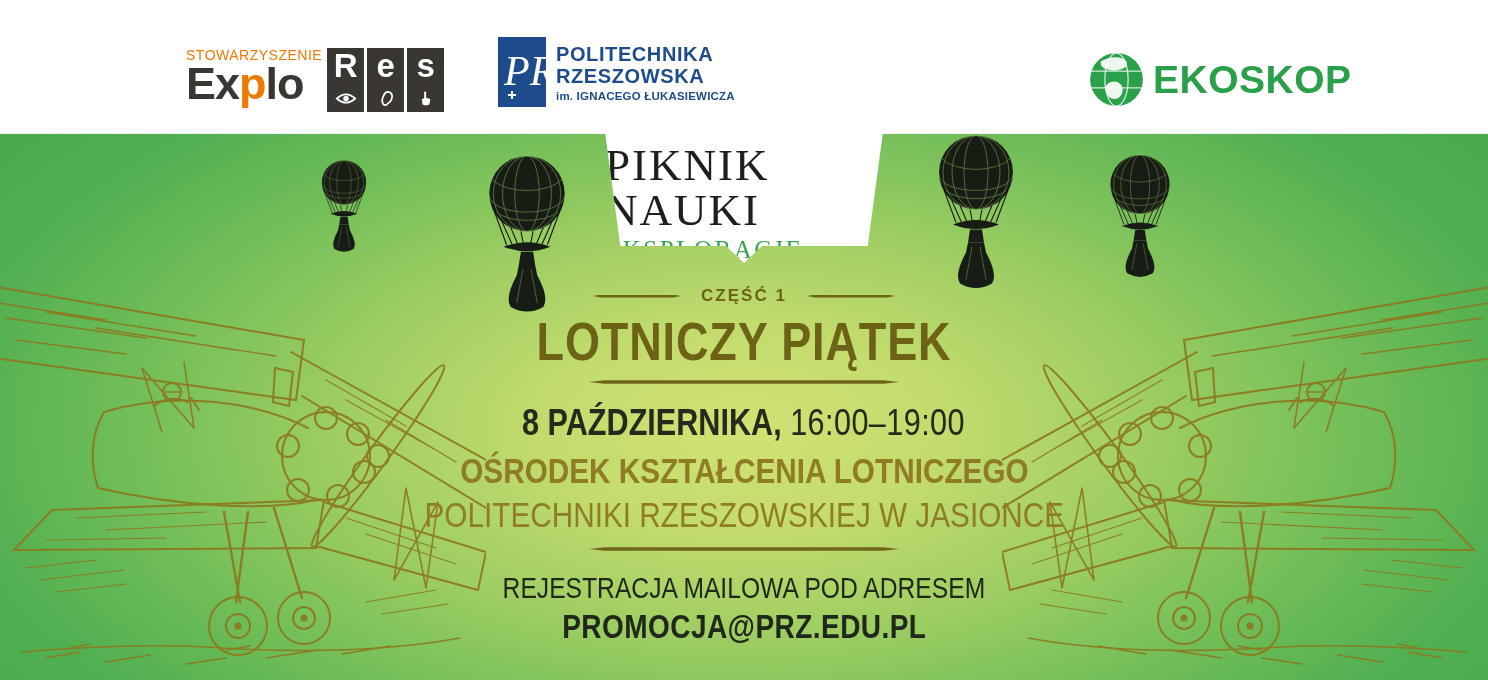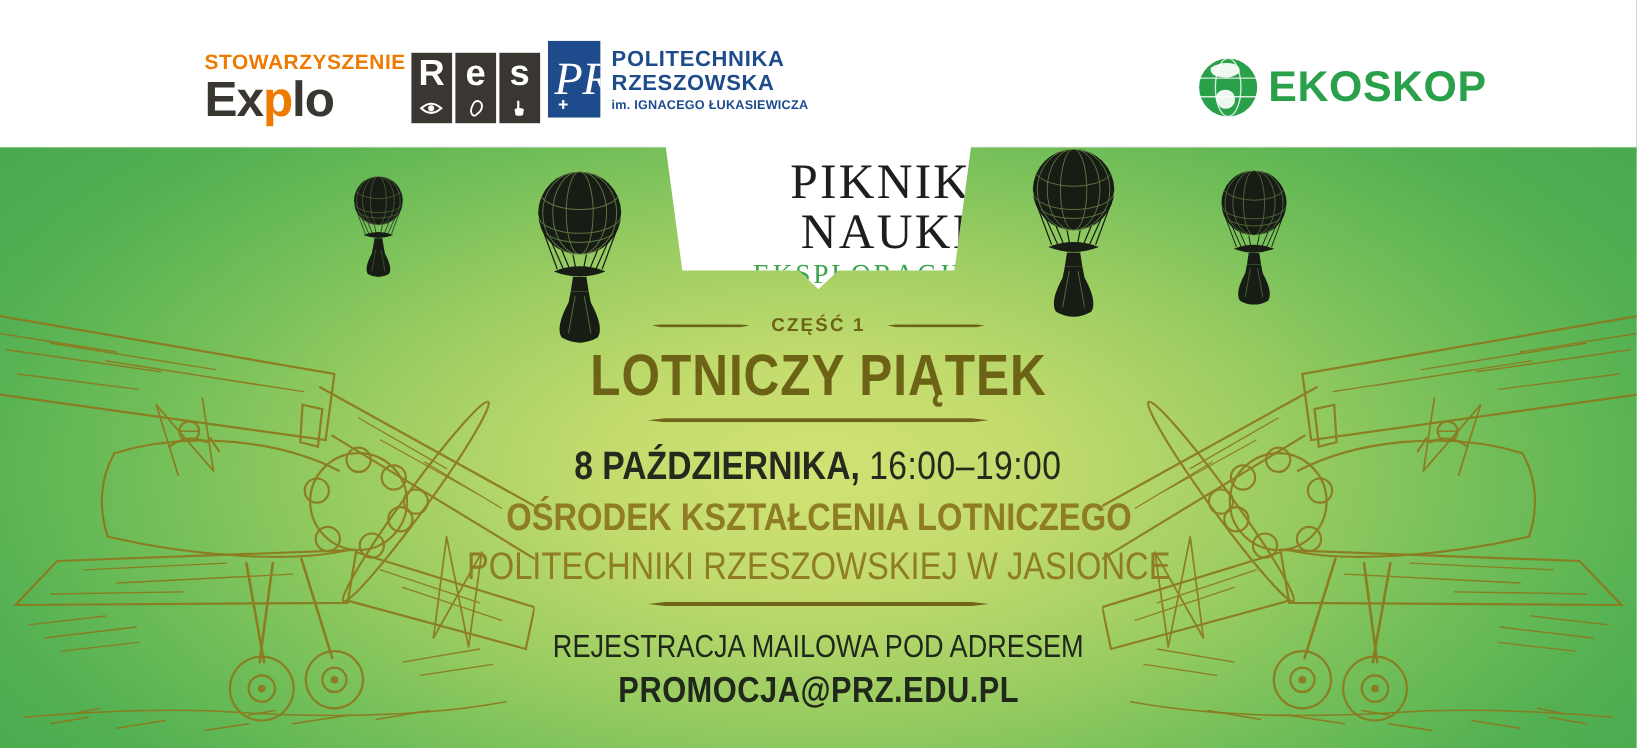--- a/index.html
+++ b/index.html
@@ -5,42 +5,42 @@
   html,body{margin:0;padding:0;background:#e9e9e9;}
   .poster{
     position:relative;width:1488px;height:680px;overflow:hidden;
     font-family:"Liberation Sans",sans-serif;
     background:radial-gradient(ellipse 920px 470px at 744px 430px,
       #d2e274 0%, #c3db6d 22%, #9ccd62 45%, #6fbd58 68%, #52b052 86%, #49aa4e 100%);
   }
   
   .top-band{position:absolute;left:0;top:0;width:100%;height:133px;background:#ffffff;border-bottom:1px solid rgba(0,0,0,0.05);}
   .logo-explores{position:absolute;left:186px;top:47px;display:flex;align-items:flex-start;gap:5px;}
-  .explores-assoc{font-size:19px;font-weight:bold;color:#ee7a00;letter-spacing:0.5px;}
+  .explores-assoc{font-size:14px;font-weight:normal;color:#ee7a00;letter-spacing:0.5px;}
   .explores-word{font-size:45px;font-weight:bold;line-height:0.92;color:#3a3733;letter-spacing:-1px;}
   .explores-word .orange{color:#ee7a00;}
   .explores-blocks{display:flex;gap:3px;margin-top:1px;}
   .ex-block{width:37px;height:64px;background:#3a3733;color:#fff;display:flex;flex-direction:column;align-items:center;justify-content:space-between;padding:1px 0 5px;box-sizing:border-box;}
   .ex-letter{font-size:33px;font-weight:bold;line-height:1;}
   .ex-icon{width:22px;height:17px;display:block;}
   .logo-prz{position:absolute;left:450px;top:37px;display:flex;gap:10px;align-items:center;padding-left:48px;}
   .prz-box{width:48px;height:70px;display:block;}
   .prz-l12{font-size:20px;font-weight:bold;color:#1d4b8c;letter-spacing:0.6px;line-height:1.1;}
   .prz-l3{font-size:11.5px;font-weight:bold;color:#1d4b8c;margin-top:3px;letter-spacing:0.2px;}
   .logo-ur{position:absolute;left:694px;top:55px;display:flex;gap:13px;align-items:center;}
   .ur-box{width:45px;height:45px;display:block;}
   .ur-text{font-size:31px;color:#1b41a5;}
   .logo-ekoskop{position:absolute;left:1088px;top:51px;display:flex;gap:8px;align-items:center;}
   .globe{width:57px;height:57px;display:block;}
   .ekoskop-text{font-size:39px;font-weight:bold;color:#2aa04a;letter-spacing:0.5px;}
   
   .badge-tab{
     position:absolute;left:605px;top:132px;width:278px;height:131px;background:#ffffff;
     clip-path:polygon(0 0,100% 0,94.5% 87%,56.5% 87%,50% 100%,43.5% 87%,5.5% 87%);
-    text-align:right;
+    text-align:left;
   }
   .badge-l1,.badge-l2{font-family:"Liberation Serif",serif;font-size:45px;line-height:1;letter-spacing:2px;color:#1e1e1c;}
   .badge-l1{margin-top:11px;}
   .badge-l2{margin-top:0px;}
   .badge-l3{font-family:"Liberation Serif",serif;font-size:25px;letter-spacing:2.5px;color:#3aa44b;margin-top:3px;}
   
   .balloon{position:absolute;color:#171c15;}
   .balloon-1{left:314px;top:158px;width:60px;height:97px;}
   .balloon-2{left:476px;top:149px;width:102px;height:171px;}
   .balloon-3{left:926px;top:131px;width:100px;height:163px;}

